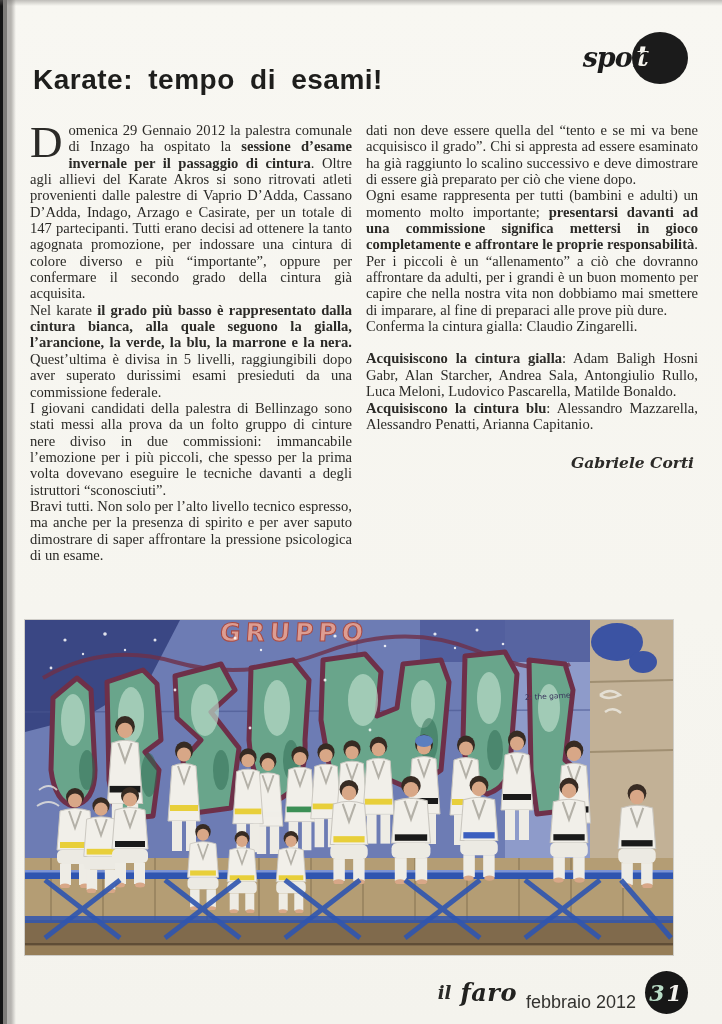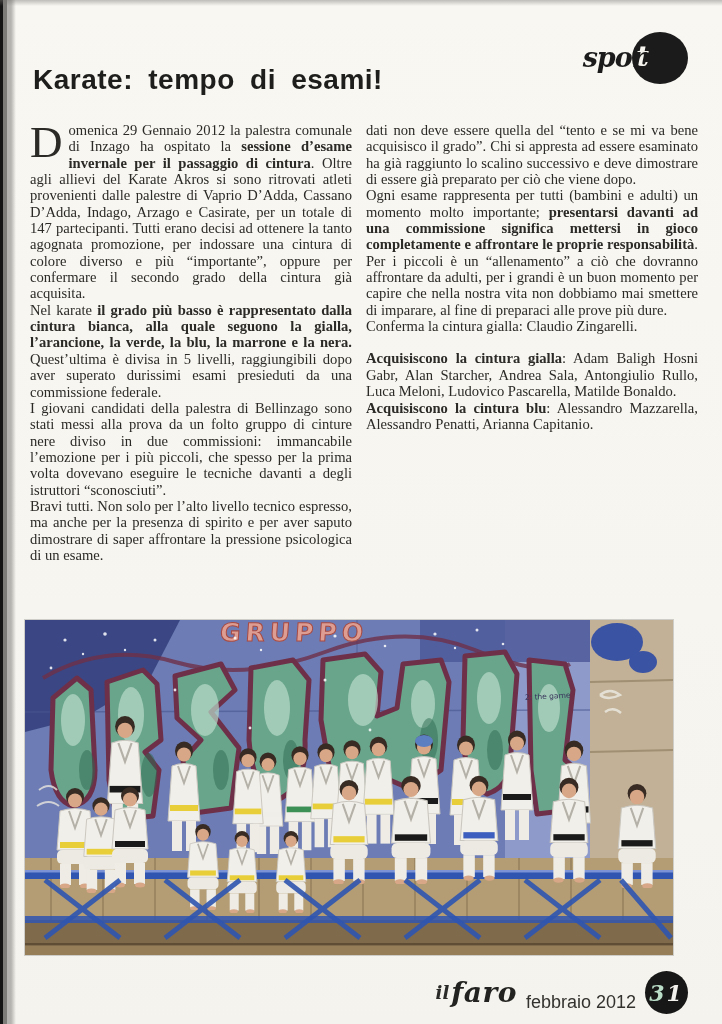--- a/index.html
+++ b/index.html
@@ -51,22 +51,22 @@
   .byline{
     margin-top:22px;text-align:right;padding-right:4px;
     font-style:italic;font-size:15.5px;font-weight:600;color:#2b2a27;
     font-family:"DejaVu Serif",serif;
   }
   
   .photo{position:absolute;left:25px;top:620px;width:648px;height:335px;box-shadow:0 0 0 1px rgba(90,88,84,.25);}
   .photo svg{display:block;}
   
   .footer{position:absolute;right:34px;bottom:10px;display:flex;align-items:center;}
-  .logo-il{font-family:"DejaVu Serif",serif;font-style:italic;font-weight:700;font-size:18px;color:#2a2a28;margin-right:2px;}
-  .logo-faro{font-family:"DejaVu Serif",serif;font-style:italic;font-weight:800;font-size:28px;letter-spacing:.5px;color:#222220;margin-right:9px;}
+  .logo-il{font-family:"DejaVu Serif",serif;font-style:italic;font-weight:700;font-size:18px;color:#2a2a28;margin-right:9px;}
+  .logo-faro{font-family:"DejaVu Serif",serif;font-style:italic;font-weight:800;font-size:24px;letter-spacing:.5px;color:#222220;margin-right:9px;}
   .issue{font-family:"Liberation Sans",sans-serif;font-size:18px;color:#33322f;margin-right:9px;margin-top:20px;}
   .pg-circle{
     width:43px;height:43px;background:#171717;border-radius:50%;
     display:flex;align-items:center;justify-content:center;
   }
   .pgnum{
     display:block;font-family:"DejaVu Serif",serif;font-style:italic;font-weight:700;
     font-size:22px;color:#f2f1ed;letter-spacing:2px;
   }
   .pgnum::first-letter{color:#b9ddc7;}
@@ -95,20 +95,21 @@
         <p class="para"><span>Bravi tutti. Non solo per l’alto livello tecnico espresso, ma anche per la presenza di spirito e per aver saputo dimostrare di saper affrontare la pressione psicologica di un esame.</span></p>
       </div>
     <div class="col right">
       <div>
           <p class="para"><span>dati non deve essere quella del “tento e se mi va bene acquisisco il grado”. Chi si appresta ad essere esaminato ha già raggiunto lo scalino successivo e deve dimostrare di essere già preparato per ciò che viene dopo.</span></p>
           <p class="para"><span>Ogni esame rappresenta per tutti (bambini e adulti) un momento molto importante; </span><span class="b">presentarsi davanti ad una commissione significa mettersi in gioco completamente e affrontare le proprie responsabilità</span><span>. Per i piccoli è un “allenamento” a ciò che dovranno affrontare da adulti, per i grandi è un buon momento per capire che nella nostra vita non dobbiamo mai smettere di imparare, al fine di preparaci alle prove più dure.</span></p>
           <p class="para"><span>Conferma la cintura gialla: Claudio Zingarelli.</span></p>
           <p class="para gap"><span class="b">Acquisiscono la cintura gialla</span><span>: Adam Baligh Hosni Gabr, Alan Starcher, Andrea Sala, Antongiulio Rullo, Luca Meloni, Ludovico Pascarella, Matilde Bonaldo.</span></p>
           <p class="para"><span class="b">Acquisiscono la cintura blu</span><span>: Alessandro Mazzarella, Alessandro Penatti, Arianna Capitanio.</span></p>
         </div>
+      <div class="byline">Gabriele Corti</div>
     </div>
   </div>
 
   <div class="photo">
     <svg width="648" height="335" viewBox="0 0 648 335" xmlns="http://www.w3.org/2000/svg">
 
       <rect x="0" y="0" width="648" height="240" fill="#6d7cb4"></rect>
       <rect x="480" y="0" width="90" height="240" fill="#8e9bca"></rect>
       <path d="M0,0 L155,0 L125,58 L62,96 L0,112 Z" fill="#3a4784"></path>
       <rect x="395" y="0" width="170" height="42" fill="#4d5b9a" opacity=".85"></rect>

